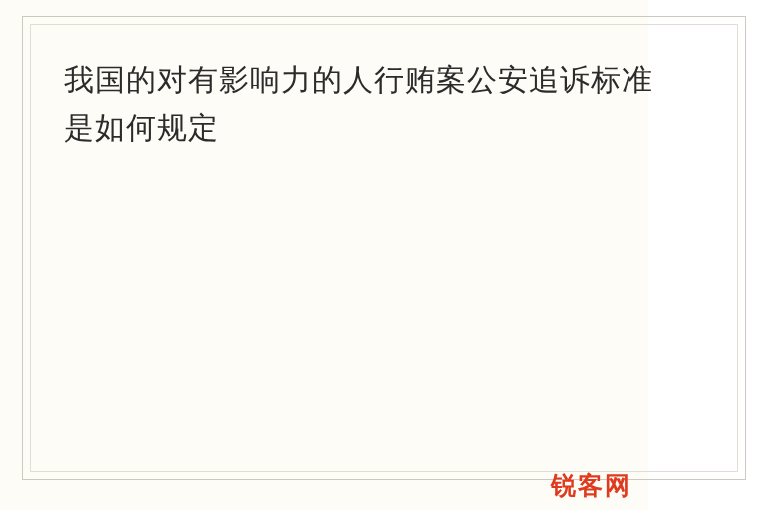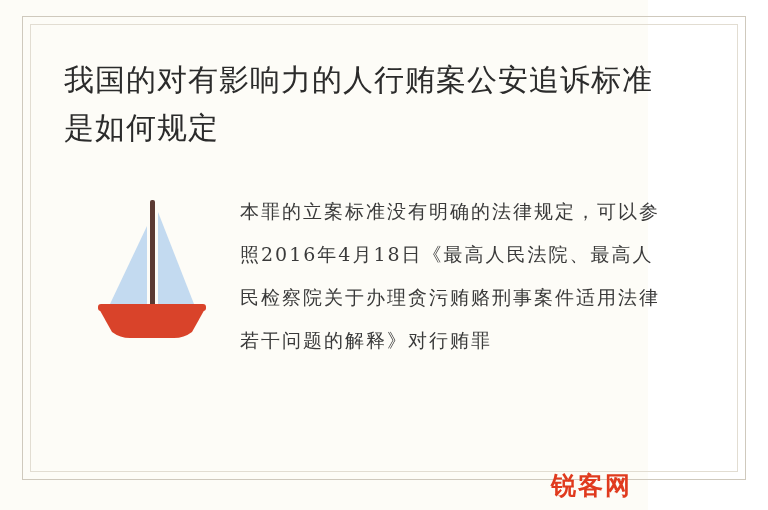--- a/index.html
+++ b/index.html
@@ -102,37 +102,17 @@
 
 <div class="page">
 
   <div class="frame-outer"></div>
   <div class="frame-inner"></div>
 
   <div class="content">
 
     <h1 class="title">我国的对有影响力的人行贿案公安追诉标准是如何规定</h1>
 
-    <div class="body-row">
-
-      <div class="illustration">
-        <svg width="176" height="160" viewBox="0 0 176 160" xmlns="http://www.w3.org/2000/svg">
-
-          <rect x="86" y="14" width="5" height="108" rx="2" fill="#5b3a33"></rect>
-
-          <polygon points="83,40 83,118 46,118" fill="#c3daf0"></polygon>
-
-          <polygon points="94,26 130,118 94,118" fill="#c3daf0"></polygon>
-
-          <path d="M34,121 L142,121 L128,146 Q120,152 110,152 L66,152 Q56,152 48,146 Z" fill="#d9432a"></path>
-
-          <rect x="34" y="118" width="108" height="7" rx="3" fill="#d9432a"></rect>
-        </svg>
-      </div>
-
-      <div class="article-text">本罪的立案标准没有明确的法律规定，可以参照2016年4月18日《最高人民法院、最高人民检察院关于办理贪污贿赂刑事案件适用法律若干问题的解释》对行贿罪</div>
-
-    </div>
   </div>
 
   <div class="watermark">锐客网</div>
 
 </div>
 
 </body></html>

